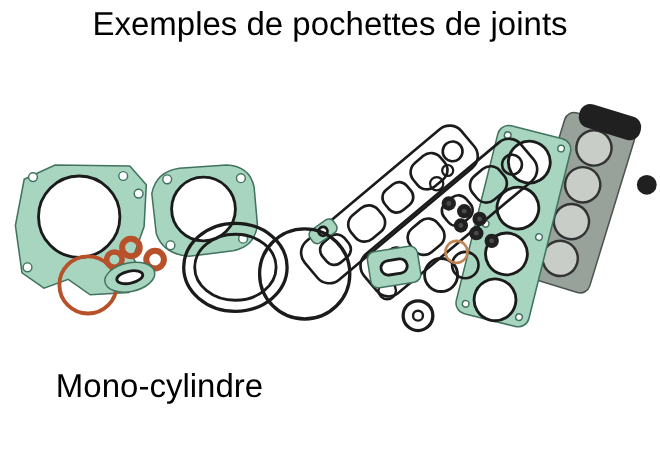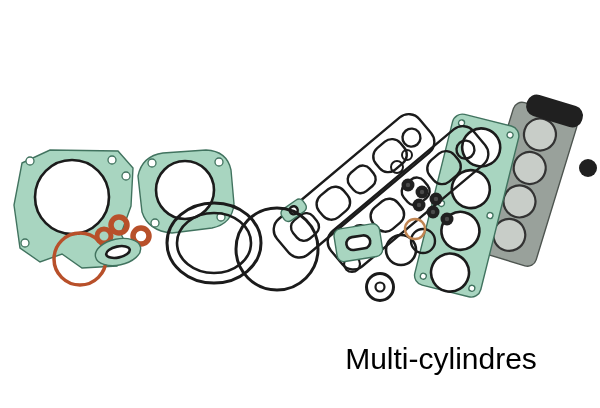--- a/index.html
+++ b/index.html
@@ -35,20 +35,21 @@
   .metal-hole { fill: var(--metal-gray-light, #c8cdc8); stroke:#333; stroke-width:2.2; }
   .rubber   { fill: var(--rubber-dark, #202020); }
   .rubber-hi{ fill:#4a4a4a; }
 </style>
 </head>
 <body>
 
 <div class="stage">
 
   <div class="title">
+    <div>Exemples de pochettes de joints</div>
   </div>
 
   <svg class="collage" width="600" height="408" viewBox="0 0 600 408">
 
     <defs>
       <g id="cover-gasket">
         <rect x="0" y="0" width="186" height="46" rx="14" class="outline"></rect>
         <rect x="16" y="11" width="26" height="24" rx="9" class="outline" stroke-width="2"></rect>
         <rect x="50" y="9" width="32" height="28" rx="11" class="outline" stroke-width="2"></rect>
         <rect x="90" y="11" width="26" height="24" rx="9" class="outline" stroke-width="2"></rect>
@@ -158,15 +159,15 @@
     </g>
 
     <g>
       <ellipse cx="214" cy="243" rx="47" ry="40" class="oring" stroke-width="3"></ellipse>
       <ellipse cx="214" cy="243" rx="37" ry="30" class="oring" stroke-width="2.6"></ellipse>
       <circle cx="277" cy="249" r="41" class="oring" stroke-width="3"></circle>
     </g>
 
   </svg>
 
-  <div class="label label-multi">Multi-cylindres</div>
+  <div class="label label-mono">Mono-cylindre</div>
 
 </div>
 
 </body></html>

